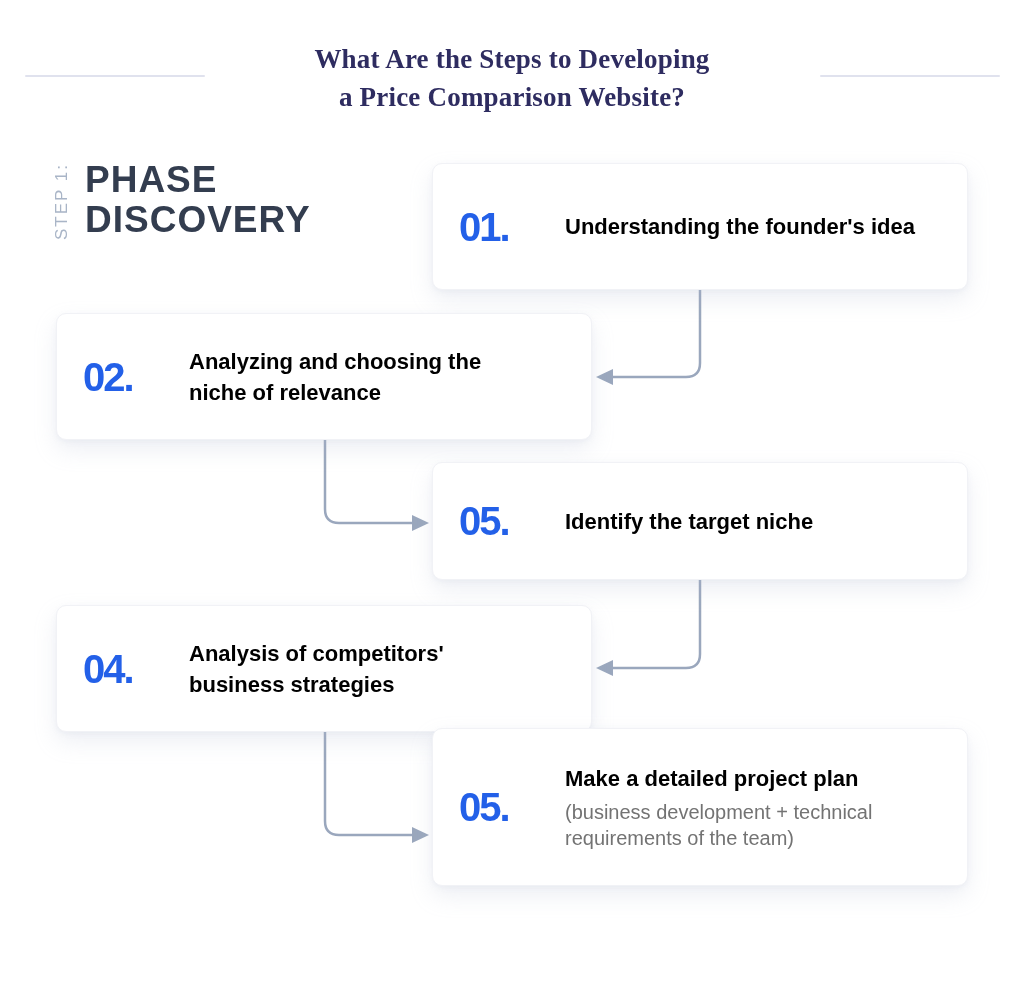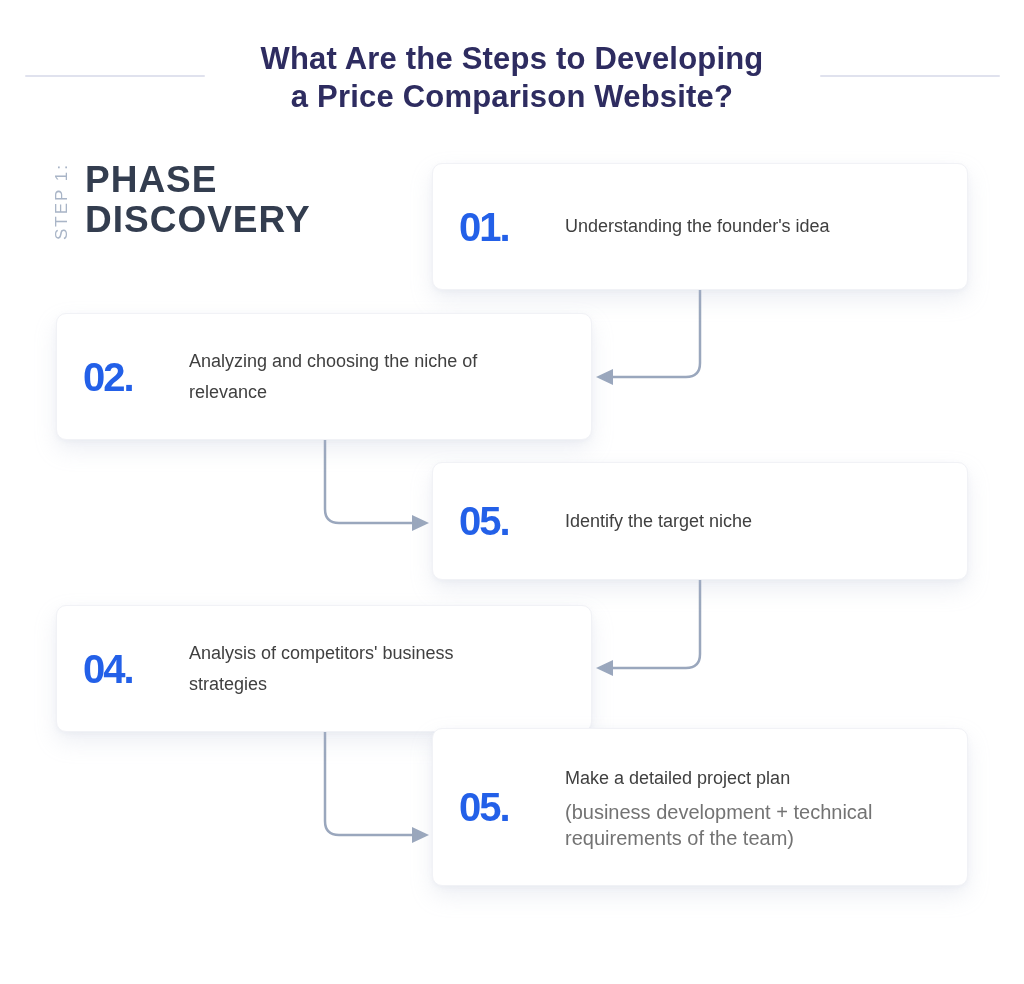--- a/index.html
+++ b/index.html
@@ -11,24 +11,25 @@
     overflow: hidden;
   }
   .canvas { position: absolute; inset: 0; width: 1024px; height: 984px; }
 
   
   .title-wrap {
     position: absolute;
     top: 40px; left: 0; width: 1024px;
     text-align: center;
     color: #2e2c60;
-    font-size: 31px;
+    font-size: 27px;
     font-weight: bold;
     line-height: 38px;
     letter-spacing: 0.2px;
+    font-family: Liberation Serif, serif;
   }
   .rule {
     position: absolute;
     top: 75px; height: 2px; width: 180px;
     background: #e0e2ee;
     border-radius: 1px;
   }
   .rule-left  { left: 25px; }
   .rule-right { left: 820px; }
 
@@ -74,23 +75,23 @@
 
   .num {
     flex: 0 0 106px;
     color: #2360e8;
     font-size: 40px;
     font-weight: bold;
     letter-spacing: -2px;
     line-height: 1;
   }
   .card-text {
-    color: #404040;
-    font-size: 18px;
-    font-weight: normal;
+    color: #000000;
+    font-size: 22px;
+    font-weight: bold;
     line-height: 31px;
   }
   .card1 .card-text { max-width: 350px; }
   .card2 .card-text { max-width: 310px; }
   .card3 .card-text { max-width: 380px; }
   .card4 .card-text { max-width: 310px; }
   .card5 .card-text { max-width: 370px; }
   .card-subtext {
     color: #737373;
     font-size: 20px;

